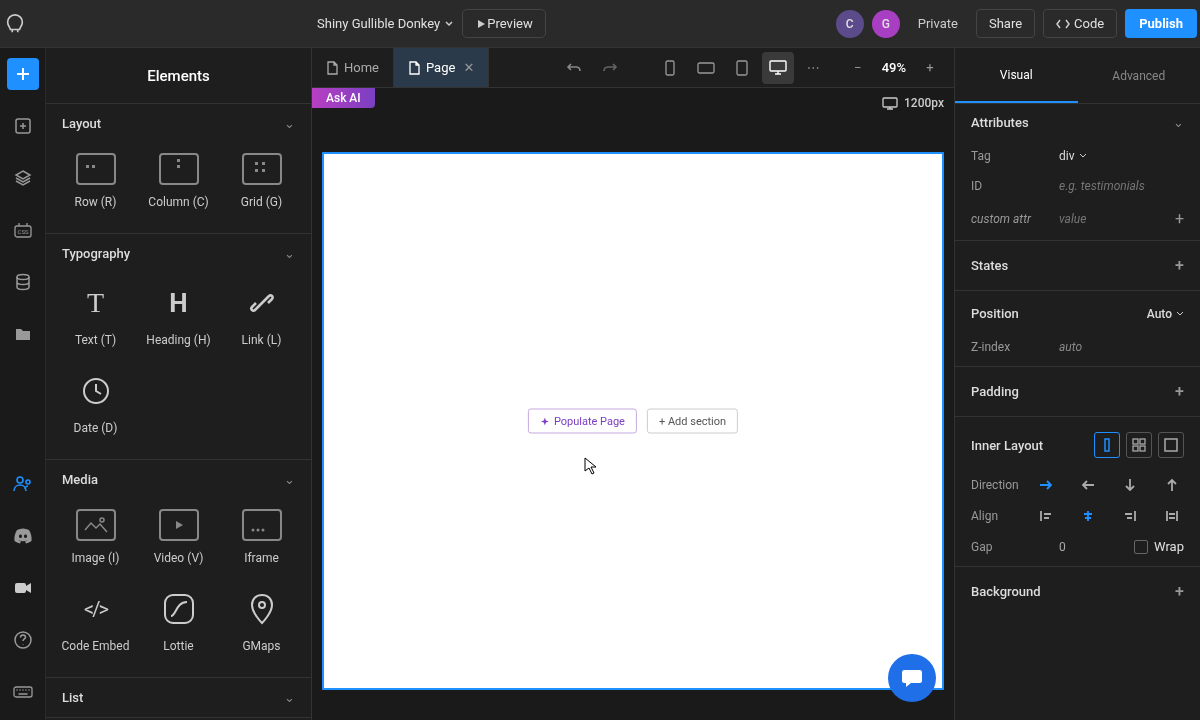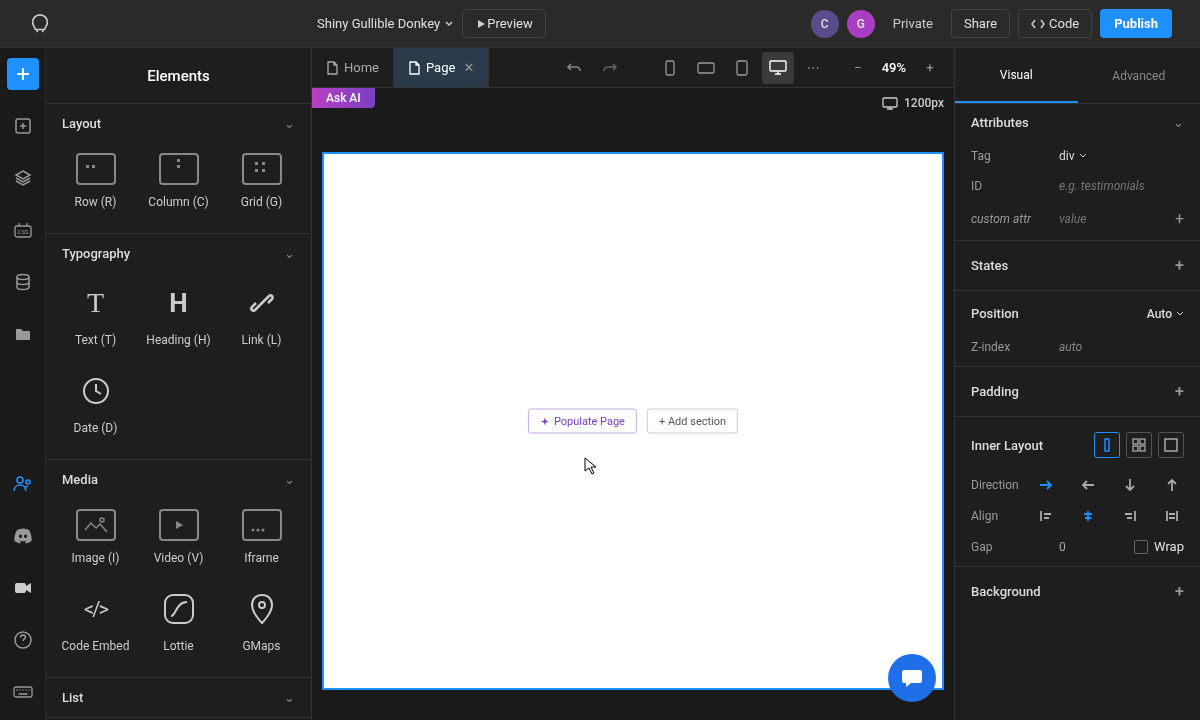--- a/index.html
+++ b/index.html
@@ -1,17 +1,17 @@
 <!DOCTYPE html>
 <html><head>
 <meta charset="utf-8">
 <style>
 *{margin:0;padding:0;box-sizing:border-box;font-family:-apple-system,BlinkMacSystemFont,"Segoe UI",Roboto,sans-serif}
 body{background:#1a1a1a;color:#e0e0e0;font-size:13px;overflow:hidden;width:1200px;height:720px}
-.topbar{height:48px;background:#2a2a2a;display:flex;align-items:center;padding:0 28px;border-bottom:1px solid #333}
+.topbar{height:48px;background:#2a2a2a;display:flex;align-items:center;padding:0 3px;border-bottom:1px solid #333}
 .logo{width:24px;height:24px;display:flex;align-items:center;justify-content:center}
 .topbar-center{flex:1;display:flex;align-items:center;justify-content:center;gap:8px}
 .project-name{display:flex;align-items:center;gap:4px;cursor:pointer}
 .preview-btn{display:flex;align-items:center;padding:6px 12px;border:1px solid #444;border-radius:5px;cursor:pointer;background:transparent;color:#e0e0e0}
 .topbar-right{display:flex;align-items:center;gap:8px}
 .avatar{width:28px;height:28px;border-radius:50%;display:flex;align-items:center;justify-content:center;font-size:12px;font-weight:500}
 .avatar-c{background:#5b4b8a}
 .avatar-g{background:#a83fc2}
 .text-btn{padding:6px 10px;color:#ccc;cursor:pointer;border-radius:4px}
 .share-btn{padding:6px 12px;border:1px solid #444;border-radius:4px;cursor:pointer}

